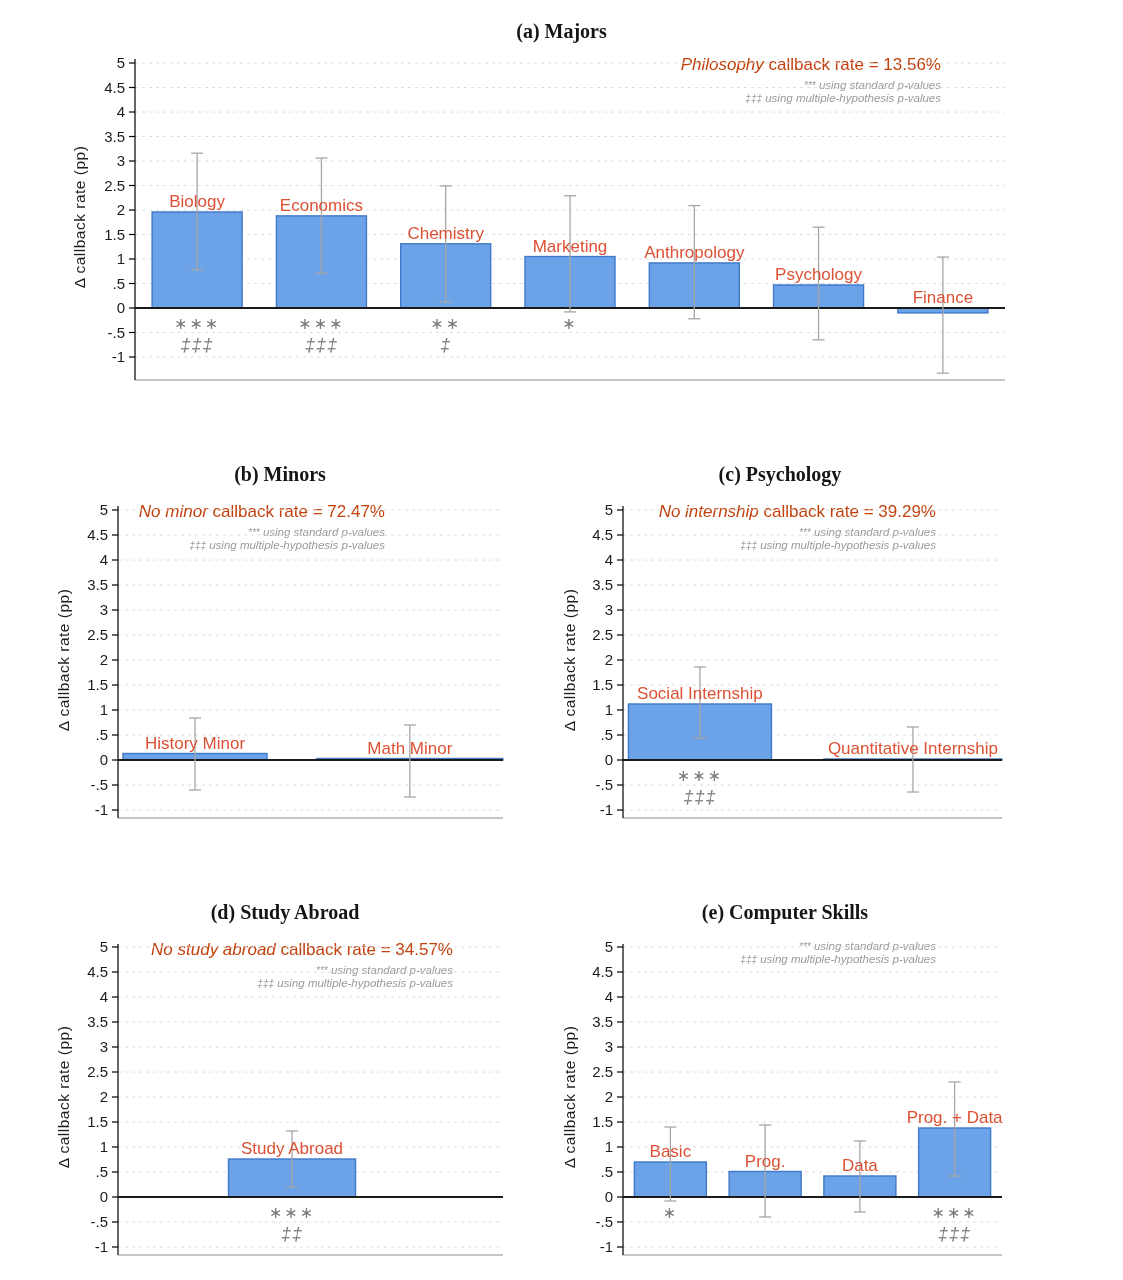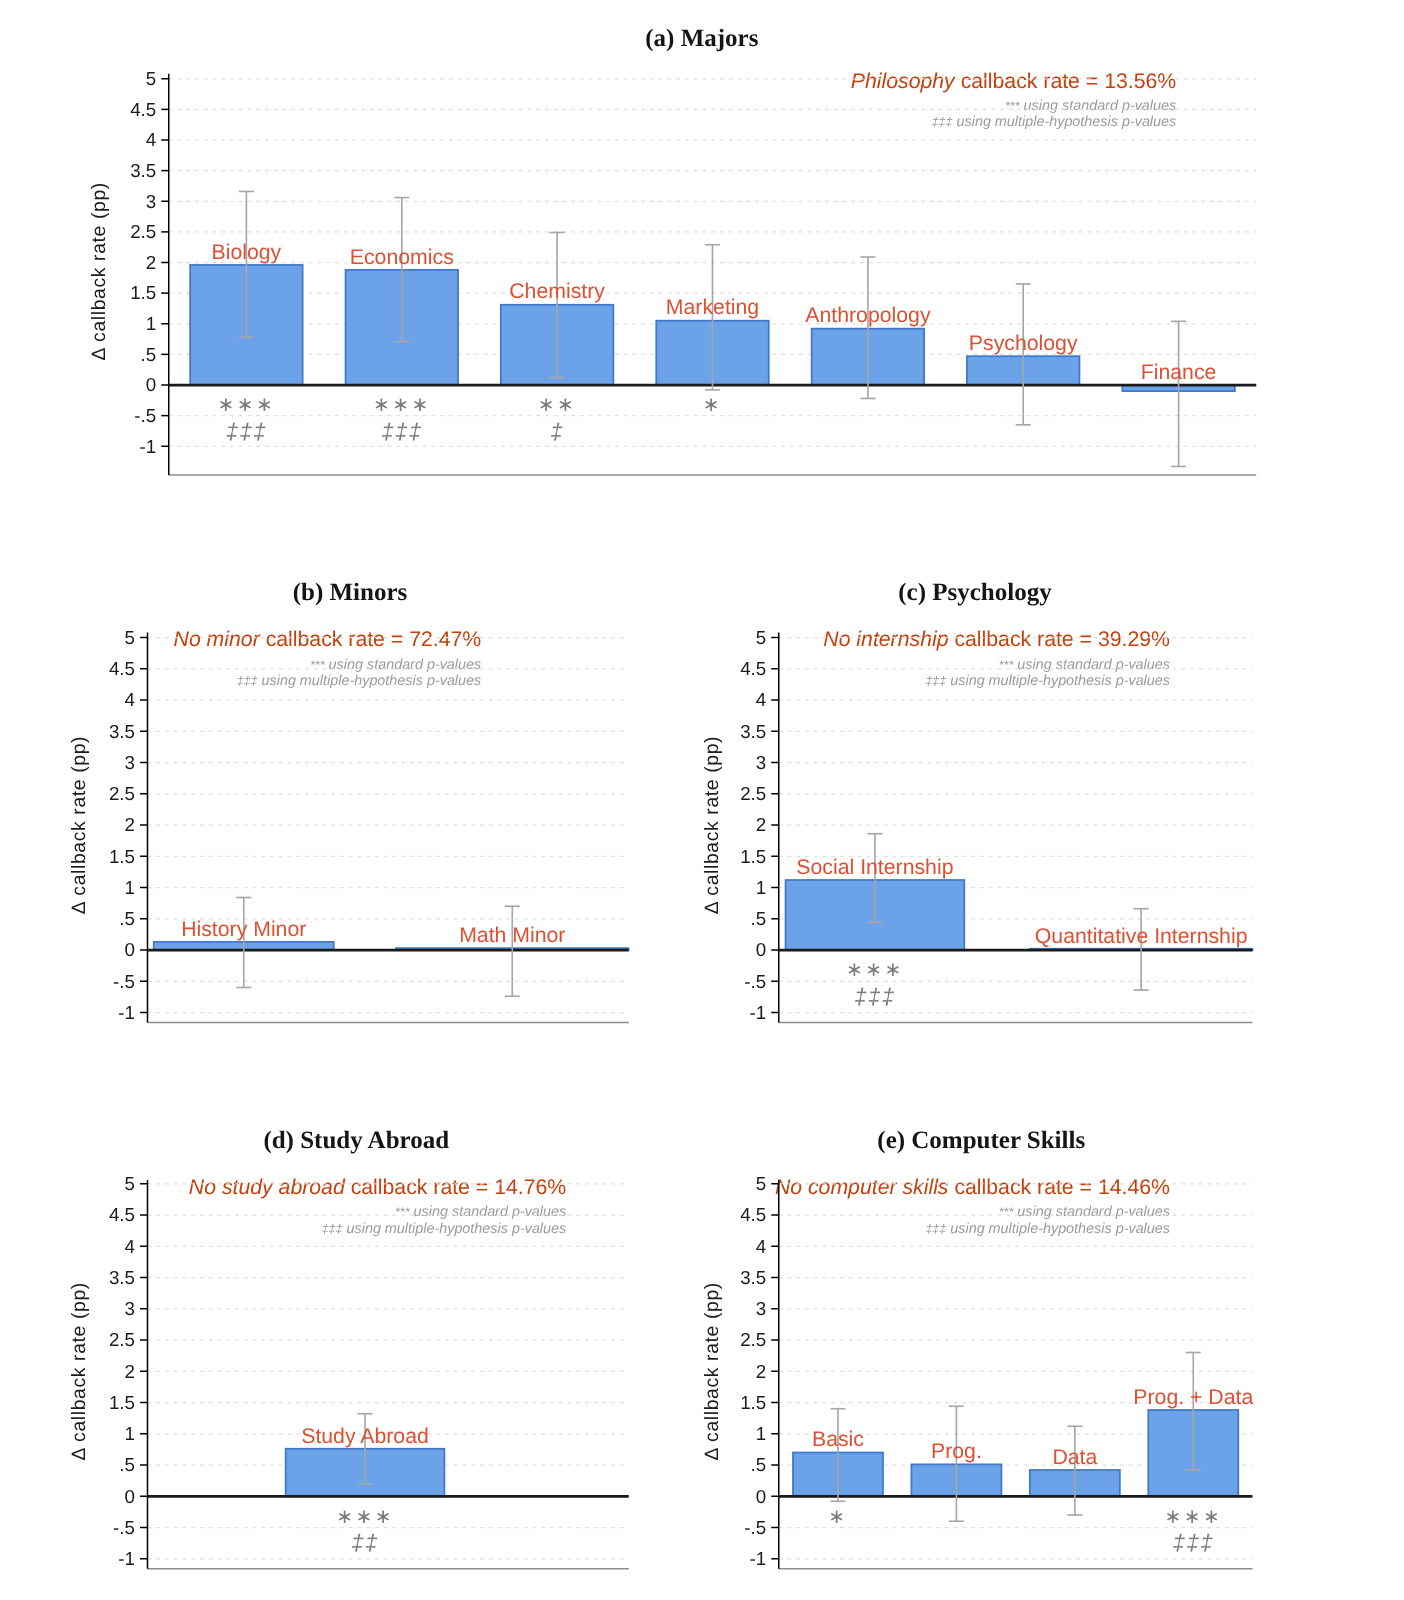--- a/index.html
+++ b/index.html
@@ -256,21 +256,21 @@
         <line x1="369.935" y1="237" x2="369.935" y2="302" stroke="#A6A6A6" stroke-width="1.3"></line>
         <line x1="363.935" y1="237" x2="375.935" y2="237" stroke="#A6A6A6" stroke-width="1.3"></line>
         <line x1="363.935" y1="302" x2="375.935" y2="302" stroke="#A6A6A6" stroke-width="1.3"></line>
         <text x="369.935" y="264" text-anchor="middle" font-size="17" fill="#DC5134">Quantitative Internship</text>
       </svg>
   </section>
 
   <section>
     <h2 class="title t-d"><span class="tp">(d)</span><span> Study Abroad</span></h2>
     <div class="ann ann-d">
-      <div class="ann-line1"><i>No study abroad</i><span> callback rate = 14.76%</span></div>
+      <div class="ann-line1"><i>No study abroad</i><span> callback rate = 34.57%</span></div>
       <div class="ann-note"><span class="mk">***</span><span> using standard p-values</span></div>
       <div class="ann-note"><span class="mk">‡‡‡</span><span> using multiple-hypothesis p-values</span></div>
     </div>
     <div class="ylab yl-d">Δ callback rate (pp)</div>
     <svg class="plot" id="plot-d" width="490" height="367" style="left: 38px; top: 928px;">
         <line x1="80" y1="19" x2="465" y2="19" stroke="#DEDEDE" stroke-width="1" stroke-dasharray="3 4"></line>
         <line x1="74" y1="19" x2="80" y2="19" stroke="#000000" stroke-width="1.2"></line>
         <text x="70" y="24" text-anchor="end" font-size="15" fill="#1c1c1c">5</text>
         <line x1="80" y1="44" x2="465" y2="44" stroke="#DEDEDE" stroke-width="1" stroke-dasharray="3 4"></line>
         <line x1="74" y1="44" x2="80" y2="44" stroke="#000000" stroke-width="1.2"></line>
@@ -316,21 +316,20 @@
         <line x1="248.02" y1="259" x2="260.02" y2="259" stroke="#A6A6A6" stroke-width="1.3"></line>
         <text x="254.02" y="226" text-anchor="middle" font-size="17" fill="#DC5134">Study Abroad</text>
         <text x="254.02" y="290" text-anchor="middle" font-size="16" fill="#7A7A7A" letter-spacing="2">∗∗∗</text>
         <text x="254.02" y="312" text-anchor="middle" font-size="18" fill="#7A7A7A" font-style="italic" letter-spacing="1">‡‡</text>
       </svg>
   </section>
 
   <section>
     <h2 class="title t-e"><span class="tp">(e)</span><span> Computer Skills</span></h2>
     <div class="ann ann-e">
-      <div class="ann-line1"><i>No computer skills</i><span> callback rate = 14.46%</span></div>
       <div class="ann-note"><span class="mk">***</span><span> using standard p-values</span></div>
       <div class="ann-note"><span class="mk">‡‡‡</span><span> using multiple-hypothesis p-values</span></div>
     </div>
     <div class="ylab yl-e">Δ callback rate (pp)</div>
     <svg class="plot" id="plot-e" width="484" height="367" style="left: 543px; top: 928px;">
         <line x1="80" y1="19" x2="459" y2="19" stroke="#DEDEDE" stroke-width="1" stroke-dasharray="3 4"></line>
         <line x1="74" y1="19" x2="80" y2="19" stroke="#000000" stroke-width="1.2"></line>
         <text x="70" y="24" text-anchor="end" font-size="15" fill="#1c1c1c">5</text>
         <line x1="80" y1="44" x2="459" y2="44" stroke="#DEDEDE" stroke-width="1" stroke-dasharray="3 4"></line>
         <line x1="74" y1="44" x2="80" y2="44" stroke="#000000" stroke-width="1.2"></line>

